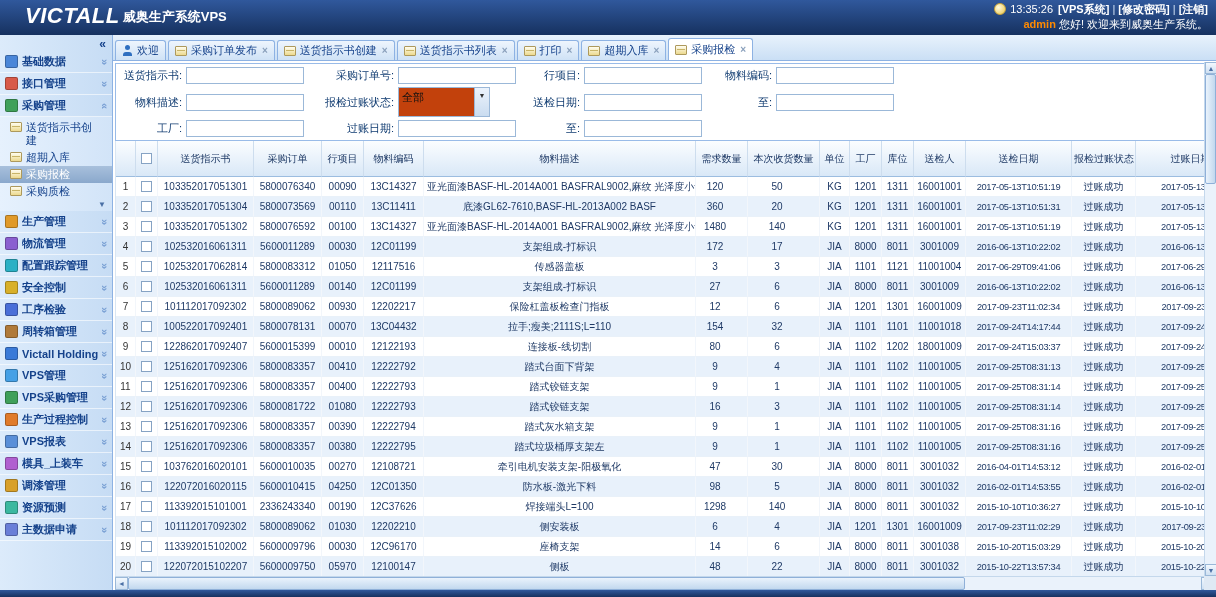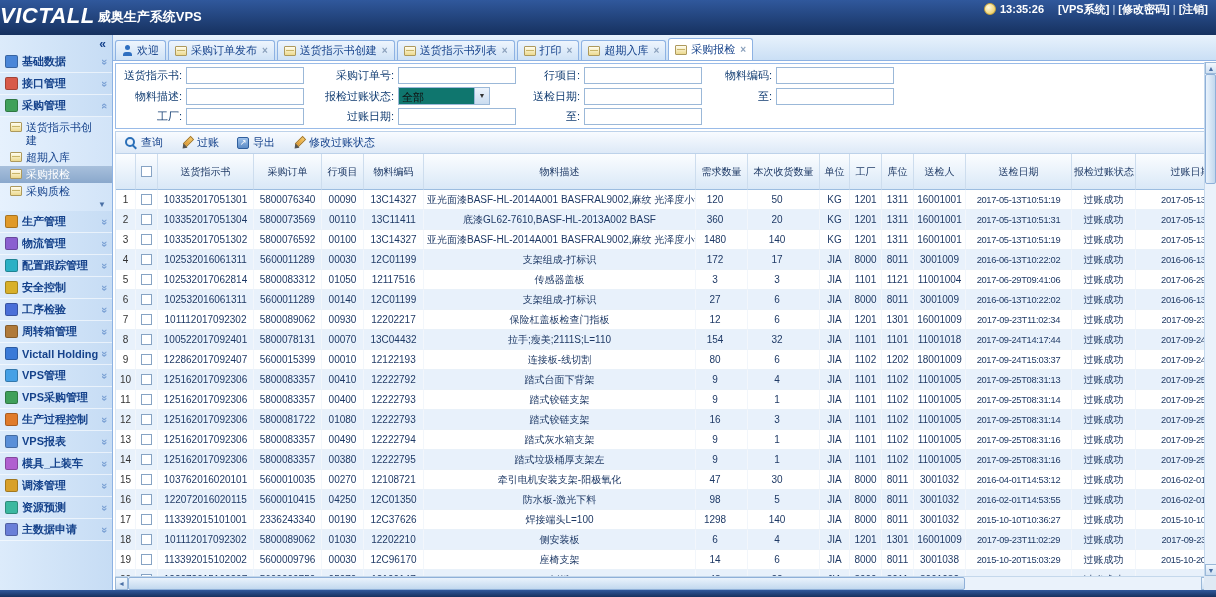--- a/index.html
+++ b/index.html
@@ -4,25 +4,25 @@
 <style>
   html,body { margin:0; padding:0; width:1216px; height:597px; overflow:hidden;
     font-family:"Liberation Sans","DejaVu Sans",sans-serif; }
   * { box-sizing:border-box; }
 
   .app { width:1216px; height:597px; display:flex; flex-direction:column; background:#fff; }
 
   
   .hdr { height:35px; flex:0 0 35px; background:linear-gradient(#30589c,#16315f);
     display:flex; justify-content:space-between; align-items:flex-start; }
-  .logo { padding:3px 0 0 0; color:#fff; white-space:nowrap; }
+  .logo { padding:3px 0 0 25px; color:#fff; white-space:nowrap; }
   .logo-main { font-size:22px; font-weight:bold; font-style:italic; letter-spacing:.5px; }
   .logo-sub { font-size:13px; font-weight:bold; margin-left:3px; vertical-align:2px; }
   .hdr-right { text-align:right; padding:2px 8px 0 0; font-size:11px; color:#fff; line-height:15px; white-space:nowrap; }
-  .hdr-time { font-weight:bold; margin:0 14px 0 4px;text-align:center; }
+  .hdr-time { font-weight:normal; margin:0 5px 0 4px;text-align:center; }
   .hl { color:#fff; font-weight:bold; cursor:pointer; text-decoration:none; }
   .hl-sep { color:#cfe0f4; }
   .hdr-admin { color:#ff8a00; font-weight:bold; margin-right:3px; }
   .clock-ico { display:inline-block; width:12px; height:12px; border-radius:50%;
     background:radial-gradient(circle at 35% 35%,#fffbe0,#e8c44a); border:1px solid #caa53a; vertical-align:-2px; }
 
   
   .main { flex:1; display:flex; min-height:0; }
   .ftr { height:7px; flex:0 0 7px; background:linear-gradient(#30589c,#16315f); }
 
@@ -60,21 +60,21 @@
   .user-ico::before { content:''; position:absolute; top:0; left:3px; width:5px; height:5px; border-radius:50%; background:#2f6fc0; }
   .user-ico::after { content:''; position:absolute; bottom:0; left:1px; width:9px; height:4px; border-radius:3px 3px 0 0; background:#2f6fc0; }
 
   
   .body-wrap { flex:1; display:flex; flex-direction:column; min-height:0; }
   .filter-box { margin:2px 2px 0 2px; border:1px solid #99bbe8; padding:3px 0 3px 4px; background:#fff; }
   .filter-grid { display:grid; grid-template-columns:64px 122px 86px 122px 60px 122px 66px 122px;
     gap:3px 2px; align-items:center; }
   .f-lab { text-align:right; color:#123d72; font-size:11px; white-space:nowrap; padding-right:2px; overflow:hidden; }
   .f-in { height:17px; width:118px; border:1px solid #9bb8d8; font-size:11px; padding:0 3px; font-family:inherit; background:#fff; }
-  .f-sel { display:inline-flex; width:92px; height:18px; border:1px solid #9bb8d8; background:#0f766e; align-items:stretch; cursor:pointer; }
+  .f-sel { display:inline-flex; width:92px; height:30px; border:1px solid #9bb8d8; background:#c2410c; align-items:stretch; cursor:pointer; }
   .f-sel-t { flex:1; font-size:11px; padding:2px 0 0 3px; color:#111; }
   .f-sel-a { width:15px; background:linear-gradient(#ecf3fc,#cadcf0); border-left:1px solid #9bb8d8;
     color:#333; font-size:7px; text-align:center; line-height:16px; }
 
   
   .toolbar { height:23px; flex:0 0 23px; margin:2px 2px 0 2px; border:1px solid #bdd2ea;
     background:linear-gradient(#f8fbff,#dde9f7); display:flex; align-items:center; gap:12px; padding:0 6px; }
   .tb-btn { display:flex; align-items:center; gap:4px; color:#15428b; font-size:11px; padding:1px 3px; cursor:pointer; }
   .search-icon { position:relative; width:12px; height:12px; display:inline-block; }
   .search-icon::before { content:''; position:absolute; top:0; left:0; width:6px; height:6px; border:2px solid #2a6fb8; border-radius:50%; }
@@ -125,20 +125,23 @@
 <div class="app">
 
   <header class="hdr">
     <div class="logo">
       <span class="logo-main">VICTALL</span><span class="logo-sub">威奥生产系统VPS</span>
     </div>
     <div class="hdr-right">
       <div>
         <span class="clock-ico"></span><span class="hdr-time">13:35:26</span><span id="hdr-links"><a class="hl">[VPS系统]</a><span class="hl-sep"> | </span><a class="hl">[修改密码]</a><span class="hl-sep"> | </span><a class="hl">[注销]</a></span>
       </div>
+      <div>
+        <span class="hdr-admin">admin</span><span>您好! 欢迎来到威奥生产系统。</span>
+      </div>
     </div>
   </header>
 
   <div class="main">
 
     <aside class="sidebar">
       <div class="sb-collapse">«</div>
       <div id="sb-menu">
           <div class="sb-item">
     <span class="sb-ico" style="background:#4a86d8"></span>
@@ -316,38 +319,20 @@
               <input class="f-in" style="">
               <label class="f-lab">过账日期:</label>
               <input class="f-in" style="">
               <label class="f-lab">至:</label>
               <input class="f-in" style="">
               <label class="f-lab"></label>
               <span></span>
             </div>
         </div>
 
-        <div class="toolbar" id="toolbar">
-            <div class="tb-btn">
-    <span class="tbi search-icon"></span>
-    <span>查询</span>
-  </div>
-            <div class="tb-btn">
-    <span class="tbi pencil-icon"></span>
-    <span>过账</span>
-  </div>
-            <div class="tb-btn">
-    <span class="tbi export-icon"></span>
-    <span>导出</span>
-  </div>
-            <div class="tb-btn">
-    <span class="tbi pencil-icon"></span>
-    <span>修改过账状态</span>
-  </div>
-          </div>
 
         <div class="grid-wrap">
           <table class="grid">
             <colgroup id="cols">
                 <col style="width:20px">
                 <col style="width:22px">
                 <col style="width:96px">
                 <col style="width:68px">
                 <col style="width:42px">
                 <col style="width:60px">
@@ -597,21 +582,21 @@
                   <td class="">11001005</td>
                   <td class="c-date">2017-09-25T08:31:14</td>
                   <td class="">过账成功</td>
                   <td class="c-date">2017-09-25 08:</td>
                 </tr>
                 <tr class="">
     <td class="c-num">13</td>
     <td><span class="cb"></span></td>
                   <td class="">125162017092306</td>
                   <td class="">5800083357</td>
-                  <td class="">00490</td>
+                  <td class="">00390</td>
                   <td class="">12222794</td>
                   <td class="">踏式灰水箱支架</td>
                   <td class="t-num">9</td>
                   <td class="t-num">1</td>
                   <td class="">JIA</td>
                   <td class="">1101</td>
                   <td class="">1102</td>
                   <td class="">11001005</td>
                   <td class="c-date">2017-09-25T08:31:16</td>
                   <td class="">过账成功</td>

